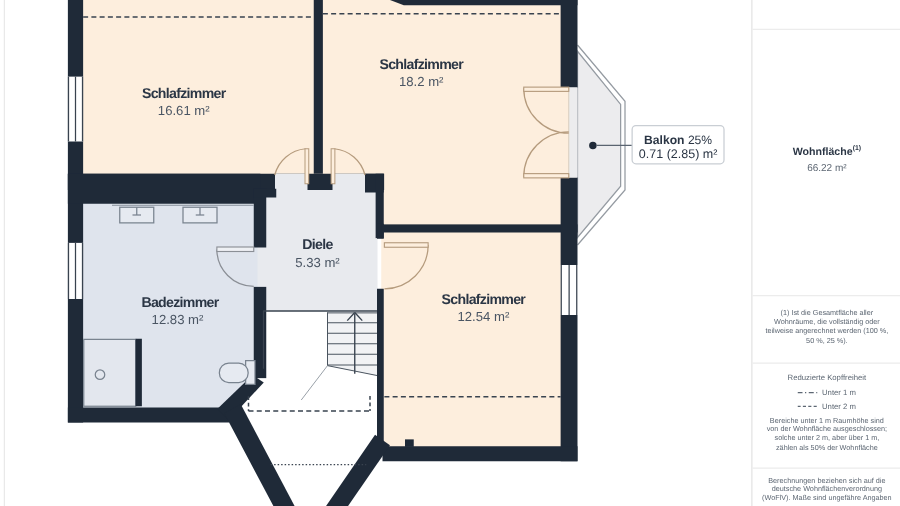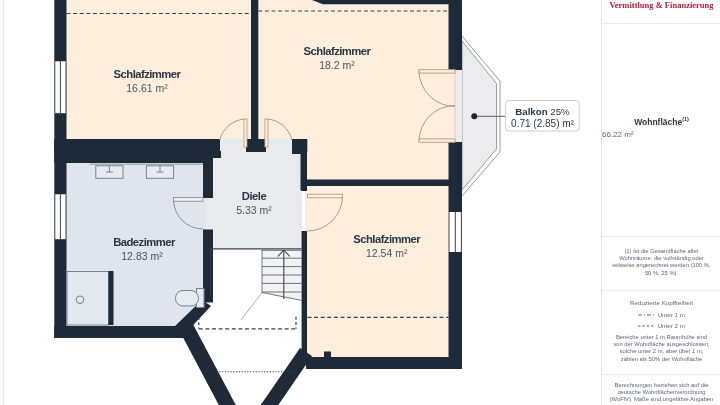--- a/index.html
+++ b/index.html
@@ -217,27 +217,26 @@
 
   <text x="144" y="245.5" font-size="11.3" font-weight="bold" text-anchor="middle" fill="#2b3645" letter-spacing="-0.55">Badezimmer</text>
   <text x="142" y="259.5" font-size="10.5" text-anchor="middle" fill="#4a5563">12.83 m²</text>
 
   <text x="386.7" y="243" font-size="11.3" font-weight="bold" text-anchor="middle" fill="#2b3645" letter-spacing="-0.55">Schlafzimmer</text>
   <text x="386.7" y="257" font-size="10.5" text-anchor="middle" fill="#4a5563">12.54 m²</text>
 </svg>
 
 <div style="position:absolute;left:601px;top:0;width:119px;height:405px;background:#ffffff;border-left:1px solid #e3e3e3;">
 
-  <div style="position:absolute;left:0;top:0px;width:119px;text-align:center;font-family:'Liberation Serif',serif;font-weight:bold;color:#b22237;font-size:8.5px;">Vermittlung &amp; Finanzierung</div>
 
   <div style="position:absolute;left:0;top:23px;width:119px;border-top:1px solid #ececec;"></div>
 
   <div style="position:absolute;left:0;top:116px;width:119px;text-align:center;font-weight:bold;color:#2b3645;font-size:8.5px;">Wohnfläche<span style="font-size:5.5px;vertical-align:super;">(1)</span></div>
 
-  <div style="position:absolute;left:0;top:130px;width:119px;text-align:left;color:#5d6773;font-size:8px;">66.22 m²</div>
+  <div style="position:absolute;left:0;top:130px;width:119px;text-align:center;color:#5d6773;font-size:8px;">66.22 m²</div>
 
   <div style="position:absolute;left:0;top:236px;width:119px;border-top:1px solid #ececec;"></div>
 
   <div class="sbtxt" style="left:4px;top:248px;width:111px;font-size:5.8px;">(1) Ist die Gesamtfläche aller<br>Wohnräume, die vollständig oder<br>teilweise angerechnet werden (100 %,<br>50 %, 25 %).</div>
 
   <div style="position:absolute;left:0;top:290px;width:119px;border-top:1px solid #ececec;"></div>
 
   <div class="sbtxt" style="left:0;top:299px;width:119px;font-size:6.2px;">Reduzierte Kopffreiheit</div>
 
   <div class="sbtxt" style="left:0;top:311px;width:119px;font-size:6.2px;"><svg width="16" height="4" style="vertical-align:middle;">

